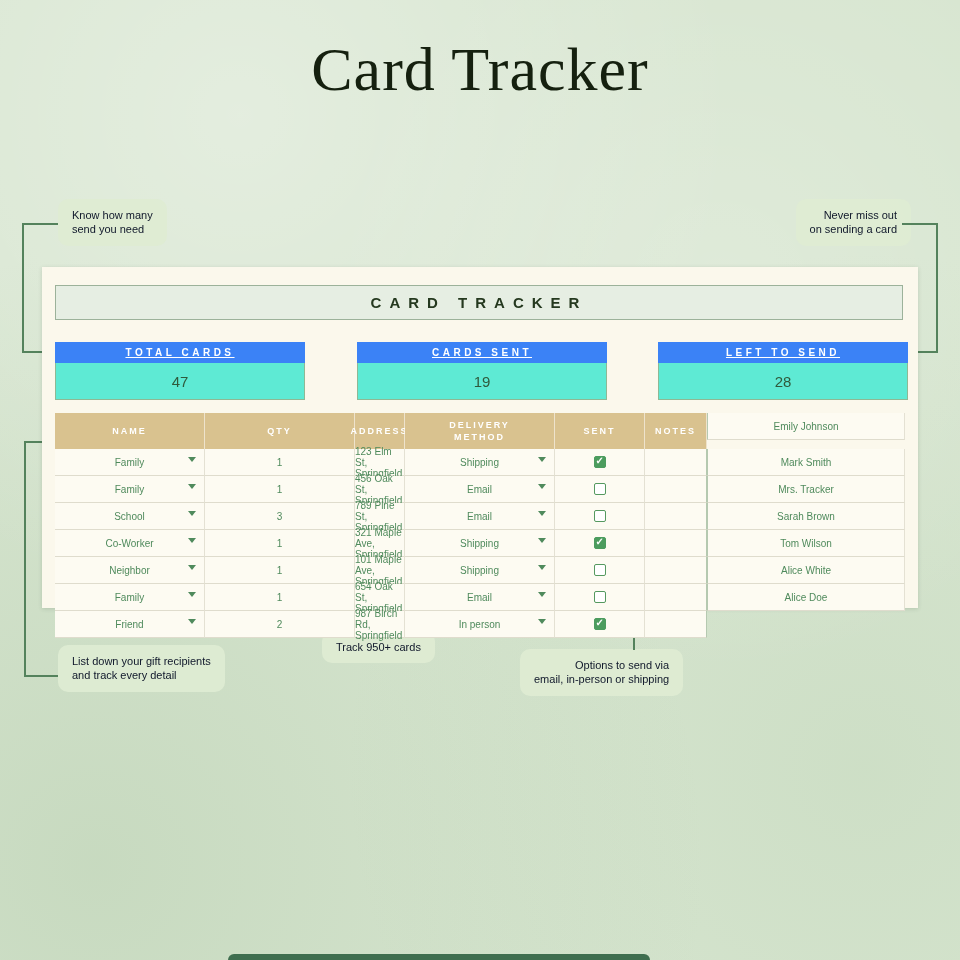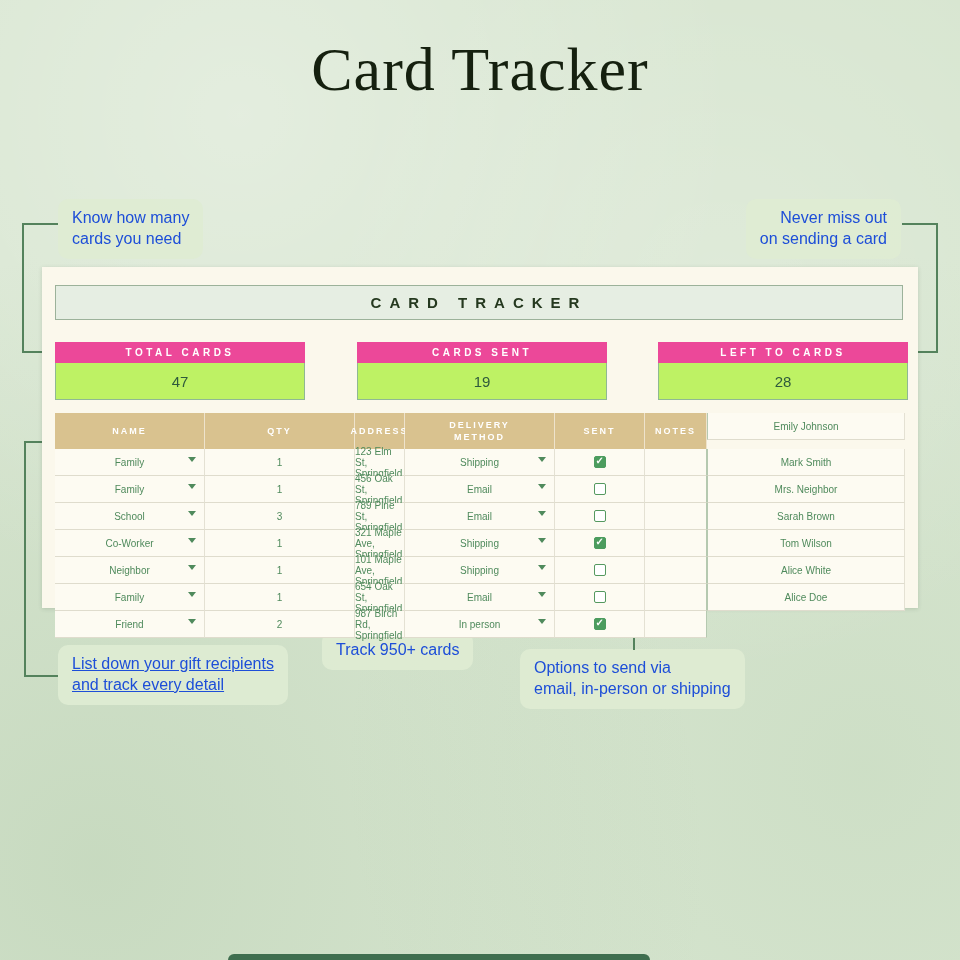--- a/index.html
+++ b/index.html
@@ -21,48 +21,48 @@
     font-family:"Liberation Serif", serif;
     font-size:62px; font-weight:400; letter-spacing:1px;
     color:#15200f;
   }
   
   .bubble {
     position:absolute;
     background:rgba(222,236,211,.92);
     border-radius:10px;
     padding:9px 14px;
-    font-size:16px; line-height:1.3; color:#1d4ed8;
+    font-size:11px; line-height:1.3; color:#0f172a;
     white-space:nowrap;
   }
   .bubble.align-right { text-align:right; }
-  .bubble.align-center { text-align:left; }
+  .bubble.align-center { text-align:right; }
   
   .seg { position:absolute; background:#54825c; }
   .dot { position:absolute; width:7px; height:7px; border-radius:50%; background:#3c6b46; }
   
   .panel {
     position:absolute; left:42px; top:267px; width:876px; height:341px;
     background:#fbf8ec;
     box-shadow:0 1px 4px rgba(60,80,60,.18);
   }
   .sheet-header {
     position:absolute; left:13px; top:18px; width:848px; height:35px;
     background:#e6eee3; border:1px solid #9cb29a;
     display:flex; align-items:center; justify-content:center;
     font-size:15px; font-weight:700; letter-spacing:8px; color:#25391f;
   }
   .sum-card { position:absolute; top:75px; width:250px; height:58px; }
   .sum-card .card-head {
-    height:21px; background:#ec4899;
-    display:flex; align-items:center; justify-content:center;
-    color:#ffffff; font-size:10px; font-weight:700; letter-spacing:3.5px;
+    height:21px; background:#3b82f6;
+    display:flex; align-items:center; justify-content:center;
+    color:#ffffff; font-size:10px; font-weight:700; letter-spacing:3.5px;text-decoration:underline;
   }
   .sum-card .card-body {
-    height:37px; background:#bef264;
+    height:37px; background:#5eead4;
     border:1px solid #8fb894; border-top:none;
     display:flex; align-items:center; justify-content:center;
     font-size:15px; font-weight:500; color:#2f5a3c;
   }
   
   .sheet-table {
     position:absolute; left:13px; top:146px; width:850px;
     display:grid;
     grid-template-columns:150px 150px 50px 150px 90px 62px 198px;
   }
@@ -103,27 +103,27 @@
     background:#3f6e4f; border-radius:6px 6px 0 0;
   }
 </style>
 </head>
 <body>
 
 <div class="page-title">Card Tracker</div>
 
 <div class="bubble" style="left:58px; top:199px;">
   <div>Know how many</div>
-  <div>cards you need</div>
-</div>
-<div class="bubble align-right" style="right:59px; top:199px;">
+  <div>send you need</div>
+</div>
+<div class="bubble align-right" style="right:49px; top:199px;">
   <div>Never miss out</div>
   <div>on sending a card</div>
 </div>
-<div class="bubble" style="left:58px; top:645px;text-decoration:underline;">
+<div class="bubble" style="left:58px; top:645px;">
   <div>List down your gift recipients</div>
   <div>and track every detail</div>
 </div>
 <div class="bubble align-center" style="left:322px; top:631px;">
   <div>Track 950+ cards</div>
 </div>
 <div class="bubble align-center" style="left:520px; top:649px;">
   <div>Options to send via</div>
   <div>email, in-person or shipping</div>
 </div>
@@ -155,21 +155,21 @@
 
   <div class="sum-card" style="left:13px;">
     <div class="card-head">TOTAL CARDS</div>
     <div class="card-body">47</div>
   </div>
   <div class="sum-card" style="left:315px;">
     <div class="card-head">CARDS SENT</div>
     <div class="card-body">19</div>
   </div>
   <div class="sum-card" style="left:616px;">
-    <div class="card-head">LEFT TO CARDS</div>
+    <div class="card-head">LEFT TO SEND</div>
     <div class="card-body">28</div>
   </div>
 
   <div class="sheet-table">
 
     <div class="th">NAME</div>
     <div class="th">QTY</div>
     <div class="th">ADDRESS</div>
     <div class="th">DELIVERY
 METHOD</div>
@@ -201,21 +201,21 @@
     <div class="td">456 Oak St, Springfield</div>
     <div class="td">
         <span>Email</span>
         <span class="dd-arrow"></span>
       </div>
     <div class="td">
         <span class="checkbox"></span>
       </div>
     <div class="td last-col"></div>
 
-    <div class="td first-col">Mrs. Neighbor</div>
+    <div class="td first-col">Mrs. Tracker</div>
     <div class="td">
         <span>School</span>
         <span class="dd-arrow"></span>
       </div>
     <div class="td">3</div>
     <div class="td">789 Pine St, Springfield</div>
     <div class="td">
         <span>Email</span>
         <span class="dd-arrow"></span>
       </div>

